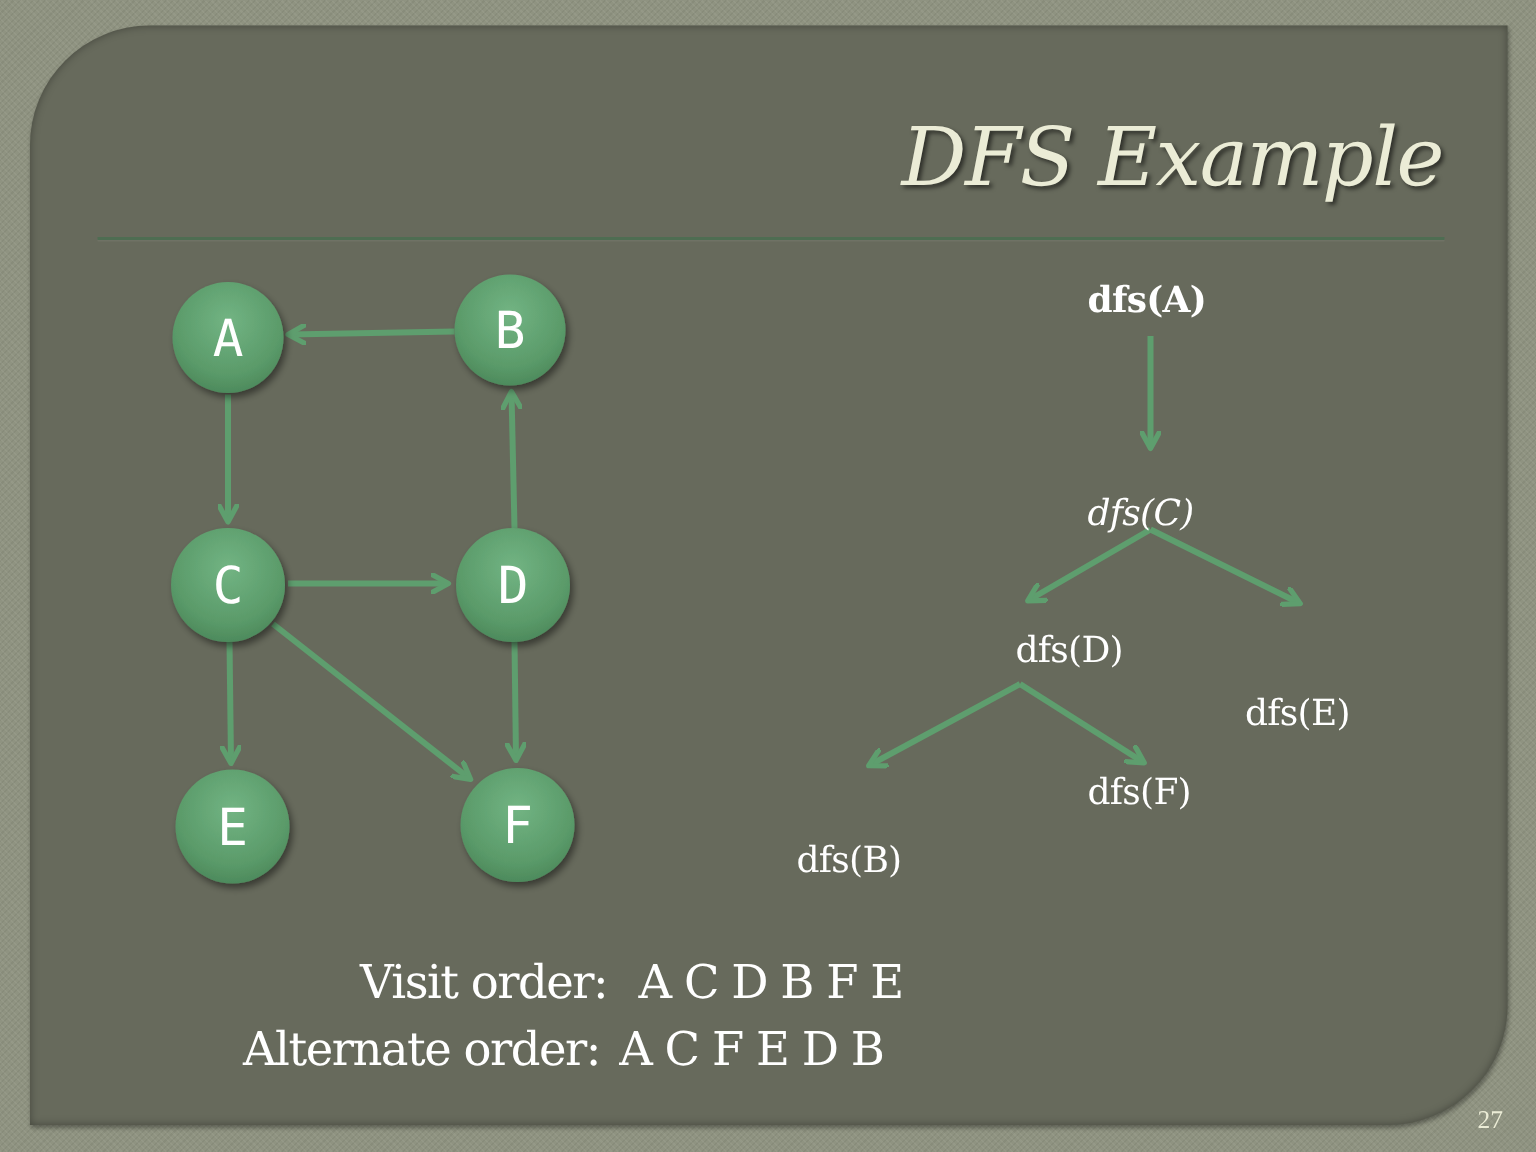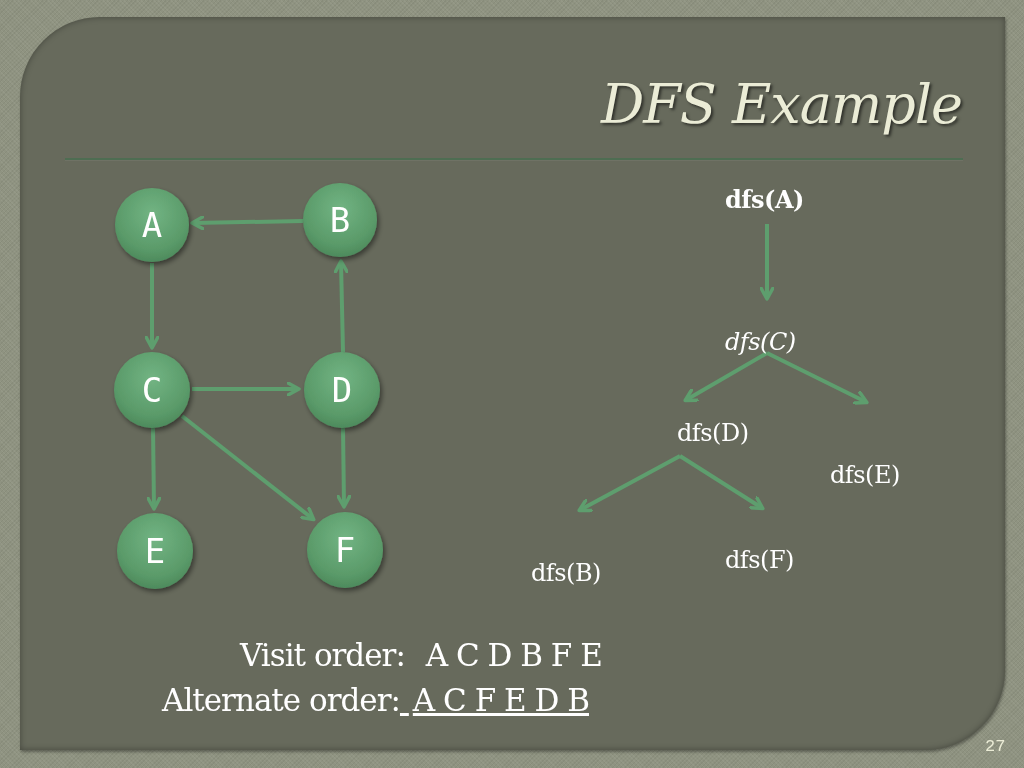--- a/index.html
+++ b/index.html
@@ -35,21 +35,21 @@
     position:absolute; color:#ffffff; font-family:"DejaVu Serif", serif;
     font-size:24px; white-space:nowrap; line-height:1; letter-spacing:-0.5px;
   }
   .order {
     position:absolute; color:#ffffff; font-family:"DejaVu Serif", serif;
     font-size:31px; white-space:nowrap; line-height:1; letter-spacing:-1px;
   }
   .order .lbl { display:inline-block; text-align:right; }
   .page-num {
     position:absolute; left:985px; top:737px; color:#ebecd6;
-    font-family:Liberation Mono, monospace; font-size:17px;
+    font-family:Liberation Serif, serif; font-size:17px;
   }
 </style>
 </head>
 <body>
 
 <div class="panel"></div>
 
 <div class="title">DFS Example</div>
 <div class="rule"></div>
 
@@ -110,24 +110,24 @@
     <line x1="680" y1="456" x2="580" y2="510"></line>
     <line x1="680" y1="456" x2="762" y2="508"></line>
   </g>
 </svg>
 
 <div class="call" style="left:725px; top:188px;font-weight:bold;">dfs(A)</div>
 <div class="call" style="left:725px; top:330px;font-style:italic;">dfs(C)</div>
 <div class="call" style="left:637px; top:421px;margin-left:40px;">dfs(D)</div>
 <div class="call" style="left:830px; top:421px;margin-top:42px;">dfs(E)</div>
 <div class="call" style="left:531px; top:561px;">dfs(B)</div>
-<div class="call" style="left:725px; top:548px;">dfs(F)</div>
+<div class="call" style="left:725px; top:516px;">dfs(F)</div>
 
 <div class="order" style="left:240px; top:640px;">
   <span class="lbl">Visit order:</span>
   <span style="margin-left:12px;">A C D B F E</span>
 </div>
-<div class="order" style="left:162px; top:685px;text-decoration:underline;">
+<div class="order" style="left:162px; top:685px;">
   <span class="lbl">Alternate order:</span>
   <span style="margin-left:4px;">A C F E D B</span>
 </div>
 
 <div class="page-num">27</div>
 
 </body></html>

